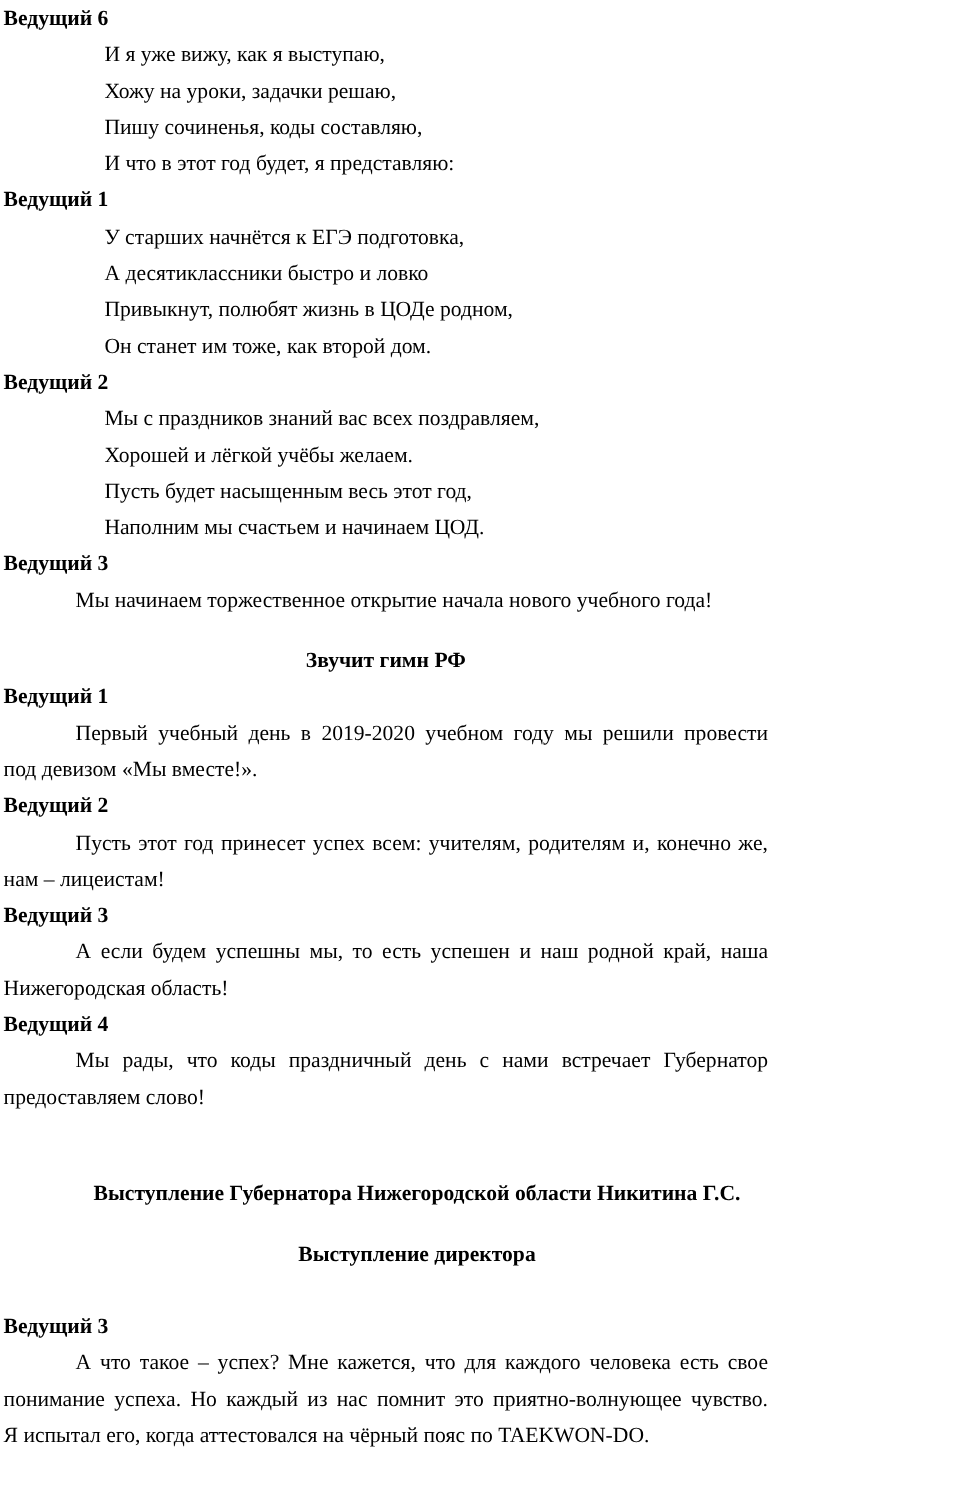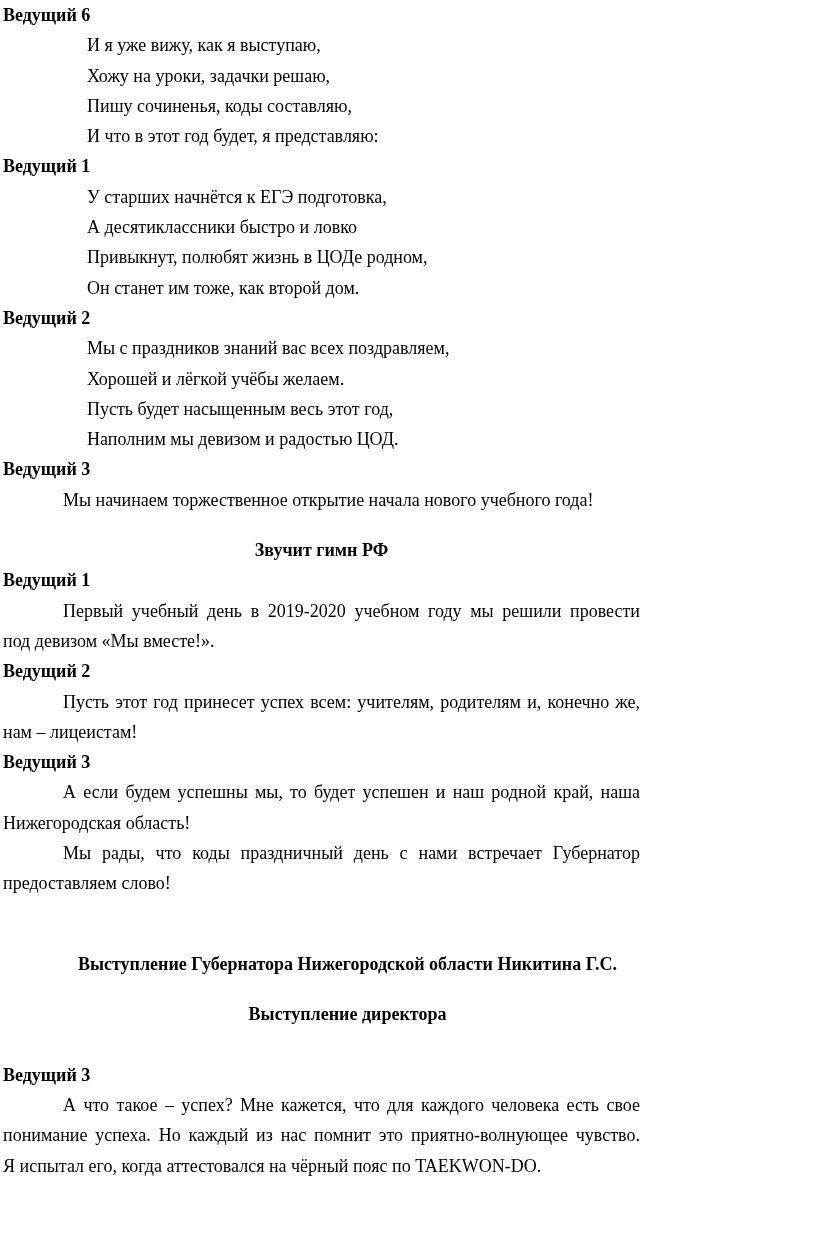--- a/index.html
+++ b/index.html
@@ -59,39 +59,40 @@
   <div class="speaker">Ведущий 1</div>
   <div class="verse">У старших начнётся к ЕГЭ подготовка,</div>
   <div class="verse">А десятиклассники быстро и ловко</div>
   <div class="verse">Привыкнут, полюбят жизнь в ЦОДе родном,</div>
   <div class="verse">Он станет им тоже, как второй дом.</div>
 
   <div class="speaker">Ведущий 2</div>
   <div class="verse">Мы с праздников знаний вас всех поздравляем,</div>
   <div class="verse">Хорошей и лёгкой учёбы желаем.</div>
   <div class="verse">Пусть будет насыщенным весь этот год,</div>
-  <div class="verse">Наполним мы девизом и радостью ЦОД.</div>
+  <div class="verse">Наполним мы счастьем и начинаем ЦОД.</div>
 
   <div class="speaker">Ведущий 3</div>
   <div class="indent">Мы начинаем торжественное открытие начала нового учебного года!</div>
 
   <div class="stage">Звучит гимн РФ</div>
 
   <div class="speaker">Ведущий 1</div>
   <div class="jline indent">Первый учебный день в 2019-2020 учебном году мы решили провести</div>
   <div>под девизом «Мы вместе!».</div>
 
   <div class="speaker">Ведущий 2</div>
   <div class="jline indent">Пусть этот год принесет успех всем: учителям, родителям и, конечно же,</div>
   <div>нам – лицеистам!</div>
 
   <div class="speaker">Ведущий 3</div>
-  <div class="jline indent">А если будем успешны мы, то будет успешен и наш родной край, наша</div>
+  <div class="jline indent">А если будем успешны мы, то есть успешен и наш родной край, наша</div>
   <div>Нижегородская область!</div>
 
+  <div class="speaker">Ведущий 4</div>
   <div class="jline indent">Мы рады, что коды праздничный день с нами встречает Губернатор</div>
   <div>предоставляем слово!</div>
 
   <div class="spacer"></div>
 
   <div class="stage shift">Выступление Губернатора Нижегородской области Никитина Г.С.</div>
   <div class="stage shift">Выступление директора</div>
 
   <div class="spacer"></div>
 

